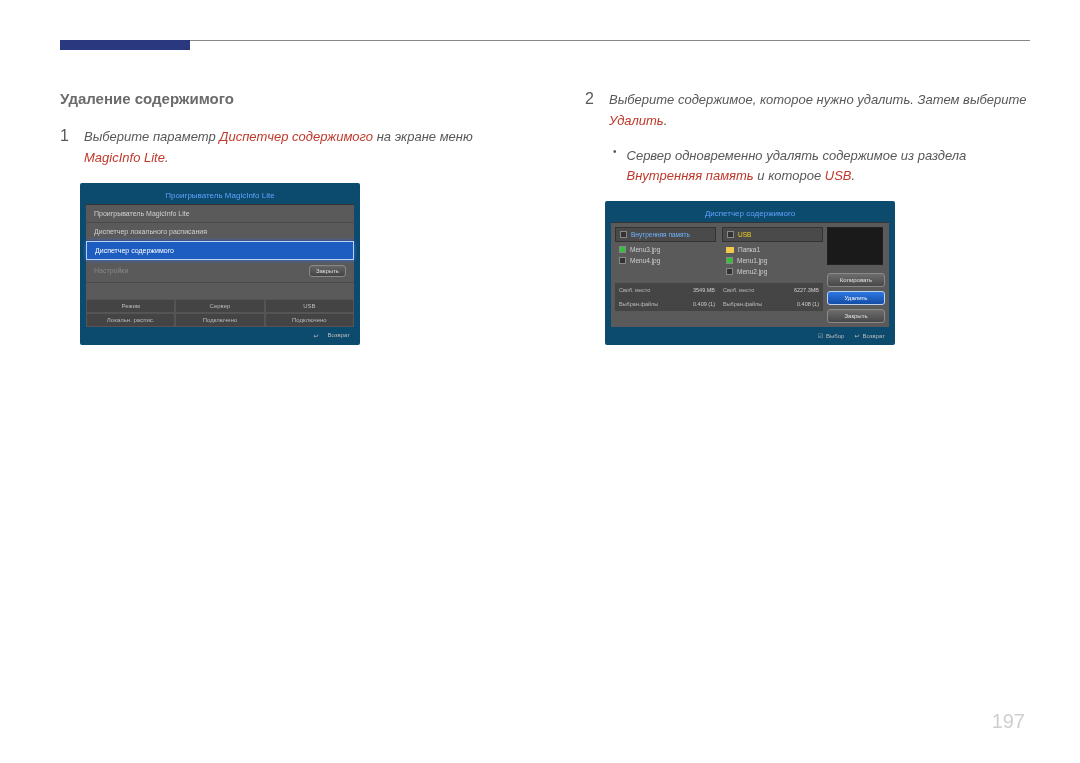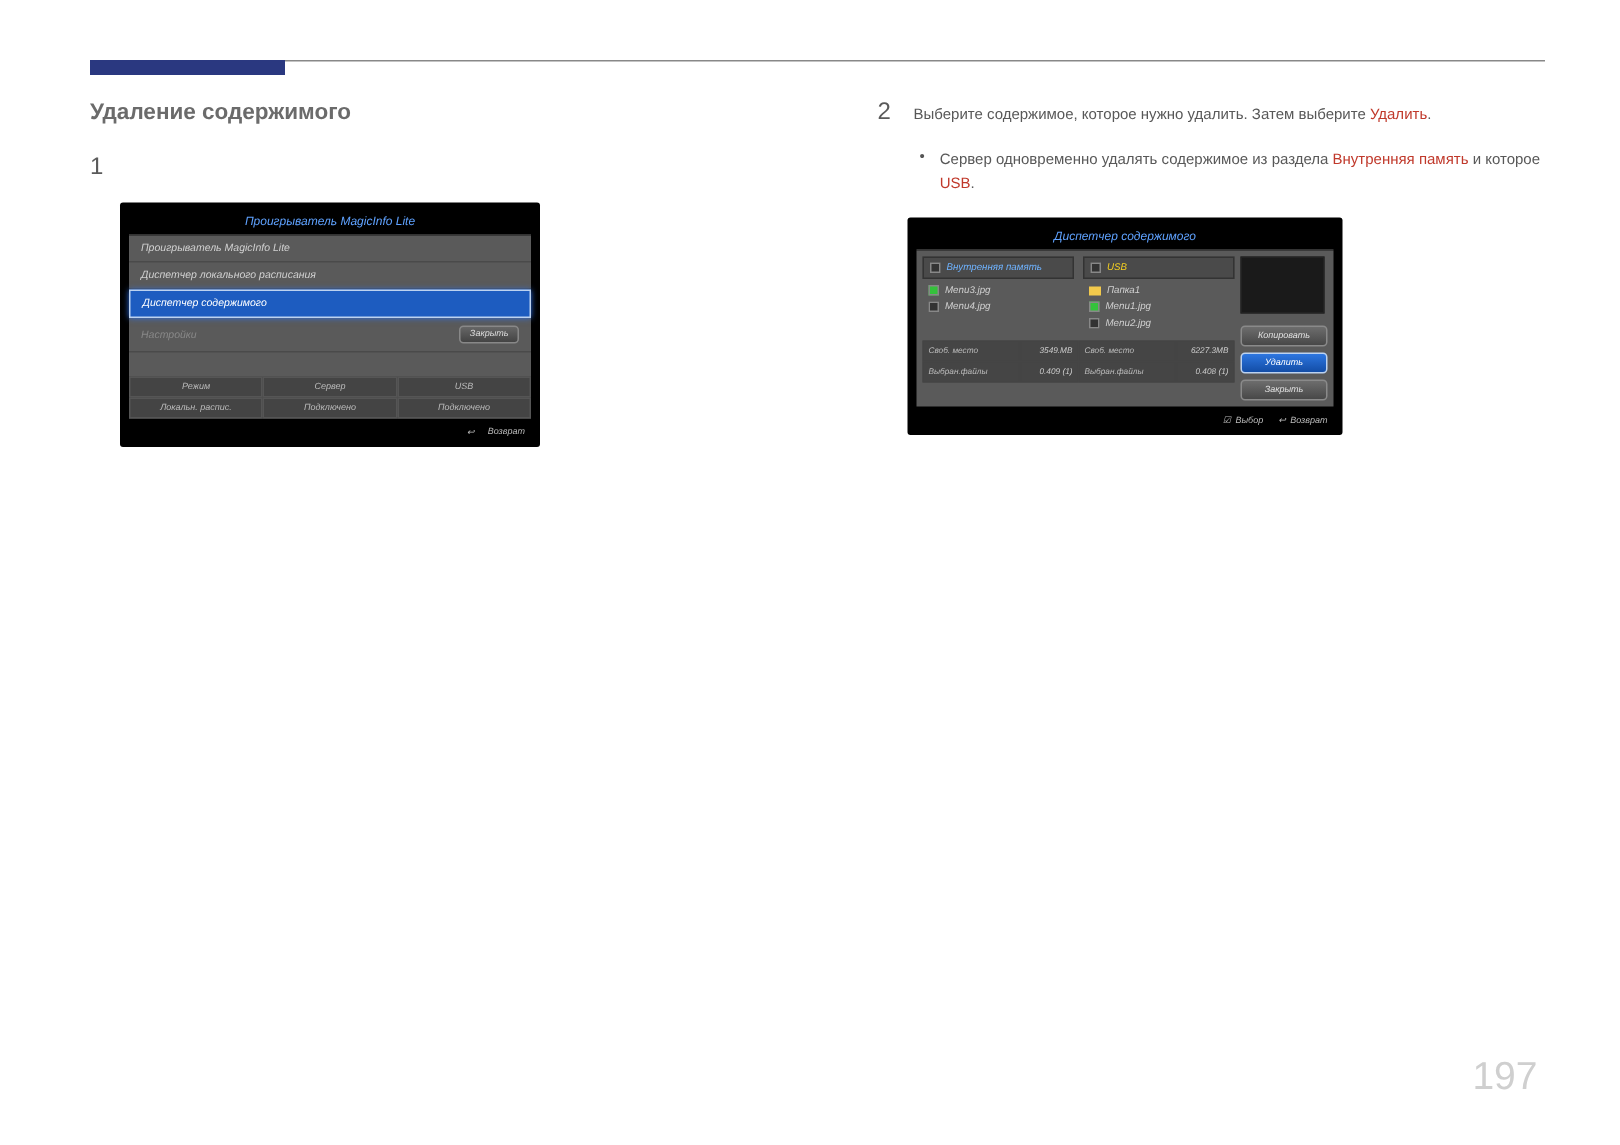--- a/index.html
+++ b/index.html
@@ -19,71 +19,71 @@
   }
   .topbar {
     position: absolute;
     top: 40px; left: 60px;
     width: 130px; height: 10px;
     background: #2a3880;
   }
   .columns {
     display: flex;
     gap: 80px;
-    margin-top: 36px;
+    margin-top: 60px;
   }
   .col { flex: 1; max-width: 460px; }
   h2.section-title {
     color: #6b6b6b;
     font-size: 15px;
     font-weight: bold;
     margin-bottom: 20px;
   }
   .step {
     display: flex;
     gap: 12px;
     margin-bottom: 14px;
     align-items: baseline;
   }
   .step-num {
     font-size: 16px;
     color: #5a5a5a;
     min-width: 12px;
   }
   .step-text, .bullet-text {
-    font-size: 10px;
+    font-size: 13px;
     color: #585858;
     line-height: 1.6;
+    font-style: italic;
   }
   .red { color: #c0392b; }
   .bullet {
     display: flex;
     gap: 10px;
     margin: 0 0 14px 28px;
     font-size: 10px;
   }
   .bullet-dot { color: #555; }
   .pagenum {
     position: absolute;
     bottom: 30px;
     right: 55px;
-    font-size: 26px;
+    font-size: 20px;
     color: #cfcfcf;
     font-weight: 300;
   }
 
   
   .shot {
-    background: #000000;
+    background: #0c4a6e;
     border-radius: 2px;
     color: #bdbdbd;
     font-size: 7px;
     padding: 6px;
     margin-top: 10px;
-    font-style: italic;
   }
   .shot1 { width: 280px; }
   .shot-title {
     text-align: center;
     color: #5fa2ff;
     font-size: 8px;
     padding: 2px 0 4px;
     border-bottom: 1px solid #333;
     margin-bottom: 0;
   }
@@ -201,20 +201,23 @@
 <div class="topline"></div>
 <div class="topbar"></div>
 
 <div class="columns">
 
   <div class="col">
     <h2 class="section-title">Удаление содержимого</h2>
 
     <div class="step">
       <div class="step-num">1</div>
+      <div class="step-text">
+        <span>Выберите параметр </span><span class="red">Диспетчер содержимого</span><span> на экране меню </span><span class="red">MagicInfo Lite</span><span>.</span>
+      </div>
     </div>
 
     <div class="shot shot1" style="margin-left:20px;">
       <div class="shot-title">Проигрыватель MagicInfo Lite</div>
       <div class="menu-list">
         <div class="menu-item">Проигрыватель MagicInfo Lite</div>
         <div class="menu-item">Диспетчер локального расписания</div>
         <div class="menu-item selected">Диспетчер содержимого</div>
         <div class="menu-item dim menu-flex">
           <span>Настройки</span>

